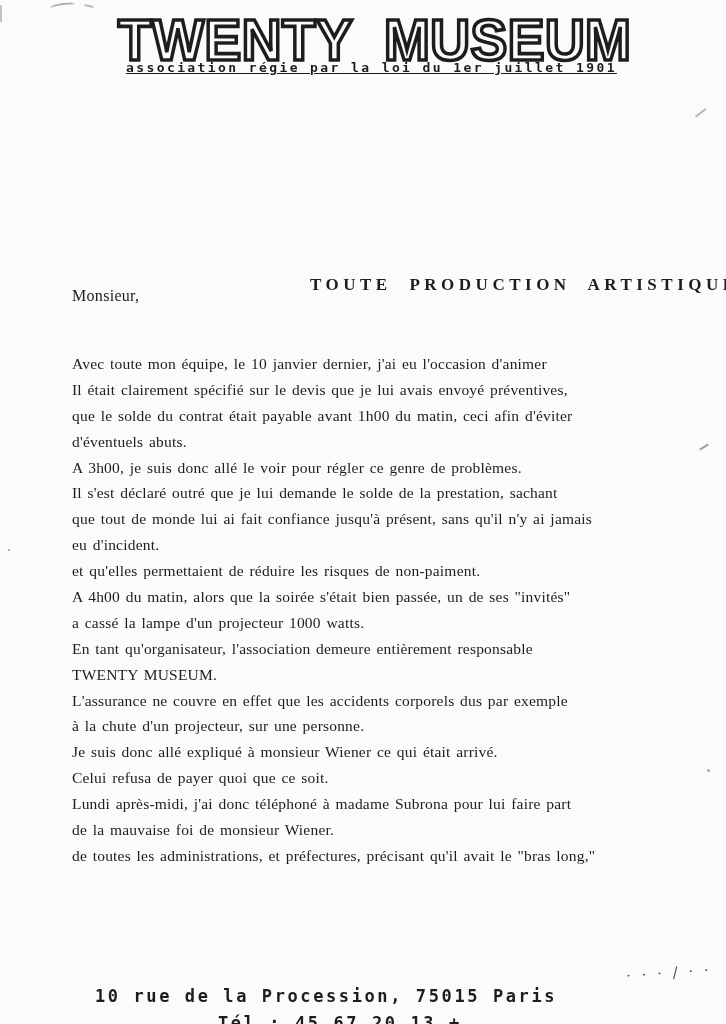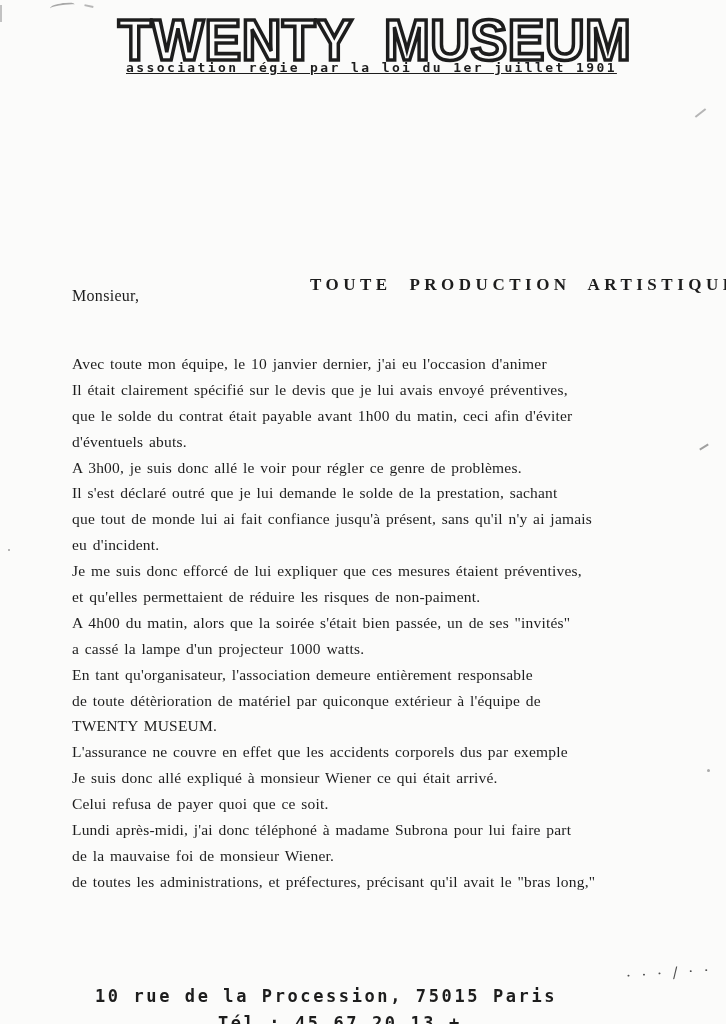--- a/index.html
+++ b/index.html
@@ -160,28 +160,27 @@
   <div class="letter-body">
       <div class="paragraph">
         <div class="line">Avec toute mon équipe, le 10 janvier dernier, j'ai eu l'occasion d'animer</div>
         <div class="line">Il était clairement spécifié sur le devis que je lui avais envoyé préventives,</div>
         <div class="line">que le solde du contrat était payable avant 1h00 du matin, ceci afin d'éviter</div>
         <div class="line">d'éventuels abuts.</div>
         <div class="line">A 3h00, je suis donc allé le voir pour régler ce genre de problèmes.</div>
         <div class="line">Il s'est déclaré outré que je lui demande le solde de la prestation, sachant</div>
         <div class="line">que tout de monde lui ai fait confiance jusqu'à présent, sans qu'il n'y ai jamais</div>
         <div class="line">eu d'incident.</div>
-        <div class="line">Je me suis donc efforcé de lui expliquer que ces mesures étaient  préventives,</div>
         <div class="line">et qu'elles permettaient de réduire les risques de non-paiment.</div>
         <div class="line">A 4h00 du matin, alors que la soirée s'était bien passée, un de ses "invités"</div>
         <div class="line">a cassé  la lampe d'un projecteur 1000 watts.</div>
         <div class="line">En tant qu'organisateur, l'association demeure entièrement responsable</div>
-        <div class="line">de toute détèrioration de matériel par  quiconque extérieur à l'équipe de</div>
         <div class="line">TWENTY MUSEUM.</div>
         <div class="line">L'assurance ne couvre en effet que les accidents corporels dus par exemple</div>
+        <div class="line">à la chute d'un projecteur,  sur une personne.</div>
         <div class="line">Je suis donc allé expliqué à monsieur Wiener ce qui était arrivé.</div>
         <div class="line">Celui refusa de payer quoi que ce soit.</div>
       </div>
       <div class="paragraph">
         <div class="line">Lundi après-midi, j'ai donc téléphoné à madame Subrona pour lui faire part</div>
         <div class="line">de la mauvaise foi de monsieur Wiener.</div>
         <div class="line">de toutes les administrations, et préfectures, précisant  qu'il avait le "bras long,"</div>
       </div>
     </div>
 

